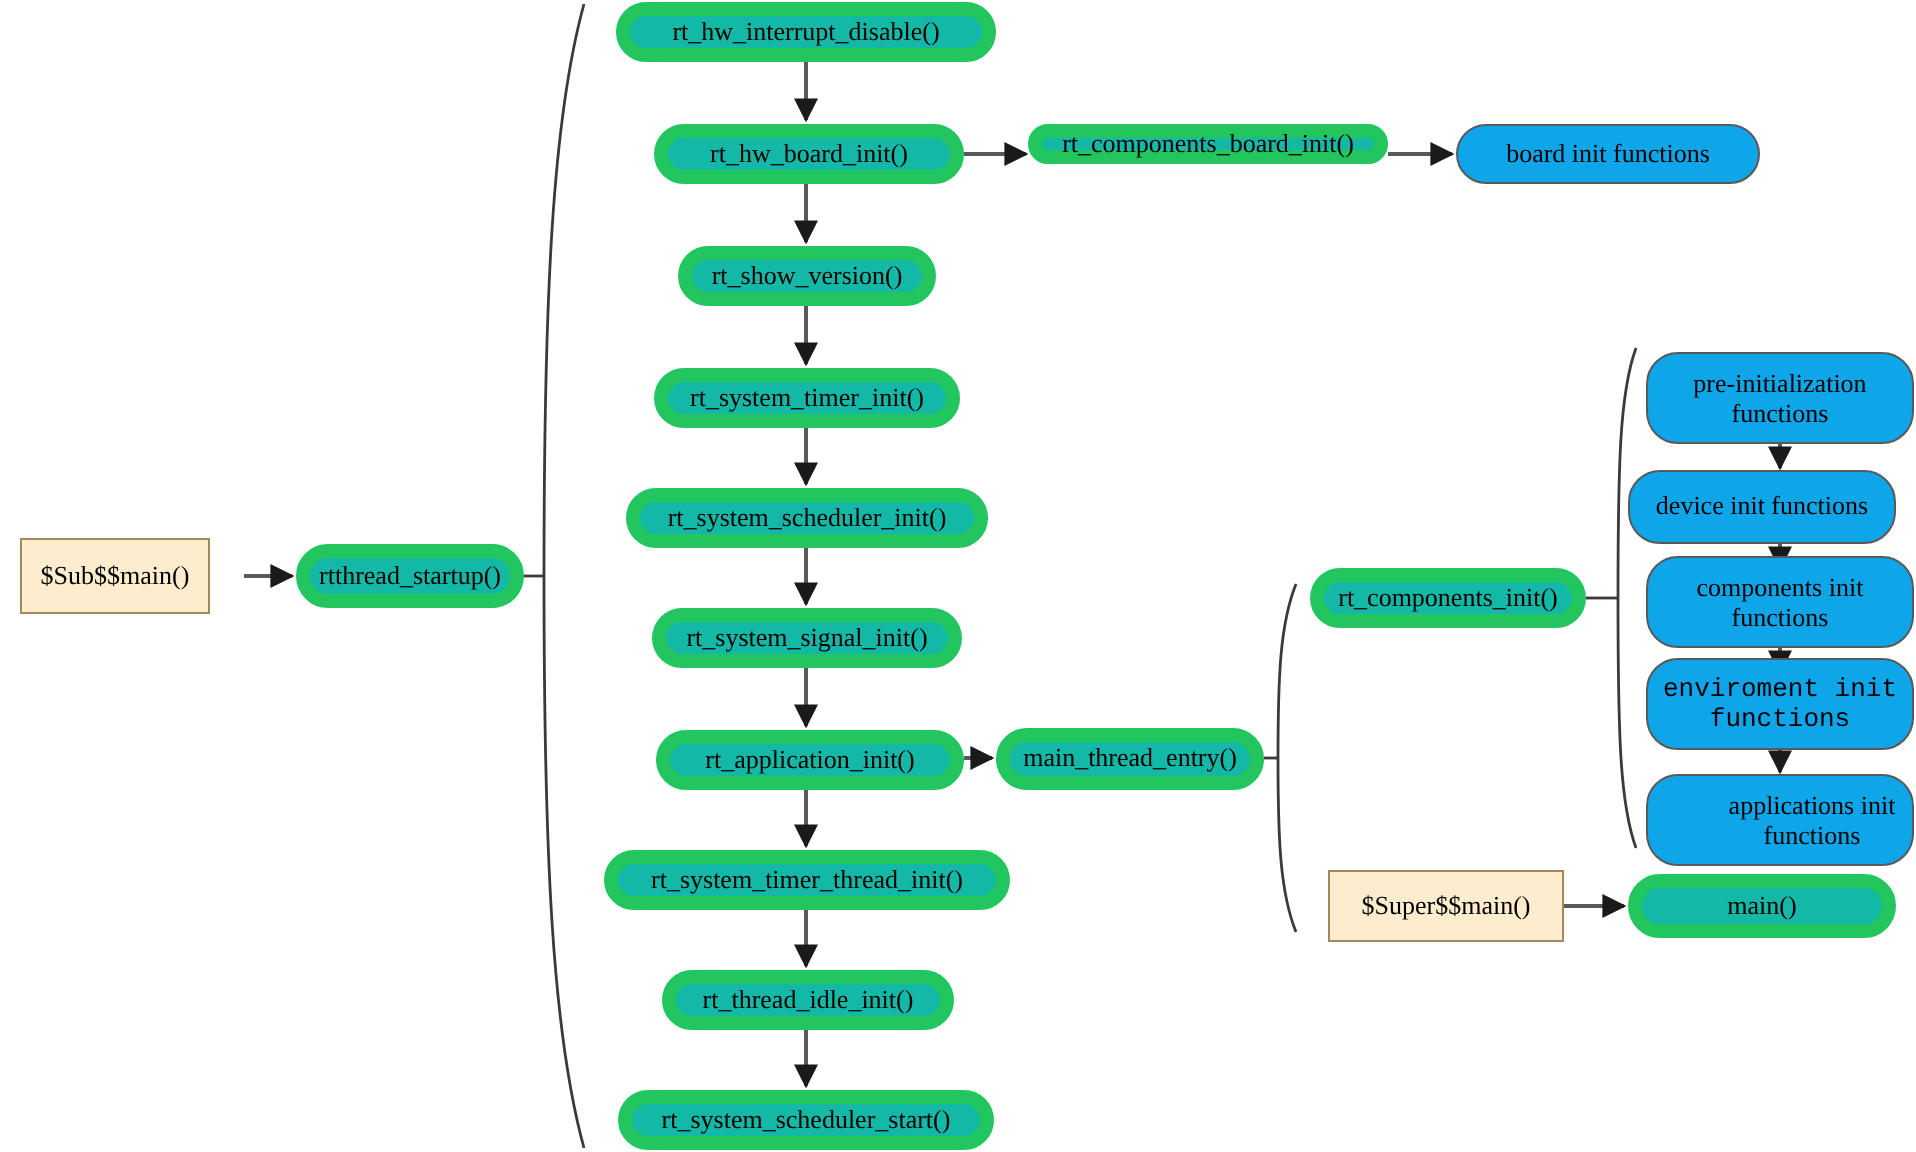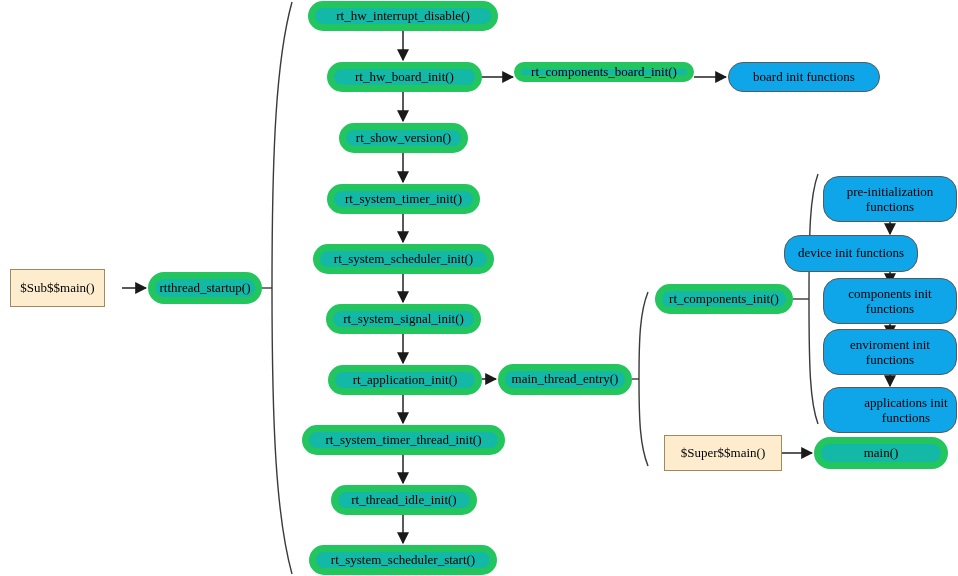--- a/index.html
+++ b/index.html
@@ -149,24 +149,24 @@
 
   <div class="node" style="left:655px; top:284px; width:138px; height:30px;">rt_components_init()</div>
 
   <div class="node yellow rect" style="left:664px; top:435px; width:118px; height:36px;">$Super$$main()</div>
 
   <div class="node" style="left:814px; top:437px; width:134px; height:32px;">main()</div>
 
   <div class="node blue two-line" style="left:823px; top:176px; width:134px; height:46px;">pre-initialization
 functions</div>
 
-  <div class="node blue" style="left:784px; top:235px; width:134px; height:37px;">device init functions</div>
+  <div class="node blue" style="left:814px; top:235px; width:134px; height:37px;">device init functions</div>
 
   <div class="node blue two-line" style="left:823px; top:278px; width:134px; height:46px;">components init
 functions</div>
 
-  <div class="node blue two-line" style="left:823px; top:329px; width:134px; height:46px;">enviroment init
+  <div class="node blue two-line" style="left:823px; top:329px; width:134px; height:46px;font-family:Liberation Mono, monospace;">enviroment init
 functions</div>
 
   <div class="node blue two-line" style="left:823px; top:387px; width:134px; height:46px;padding-left:36px;">applications init
 functions</div>
 
 </div>
 
 </body></html>

